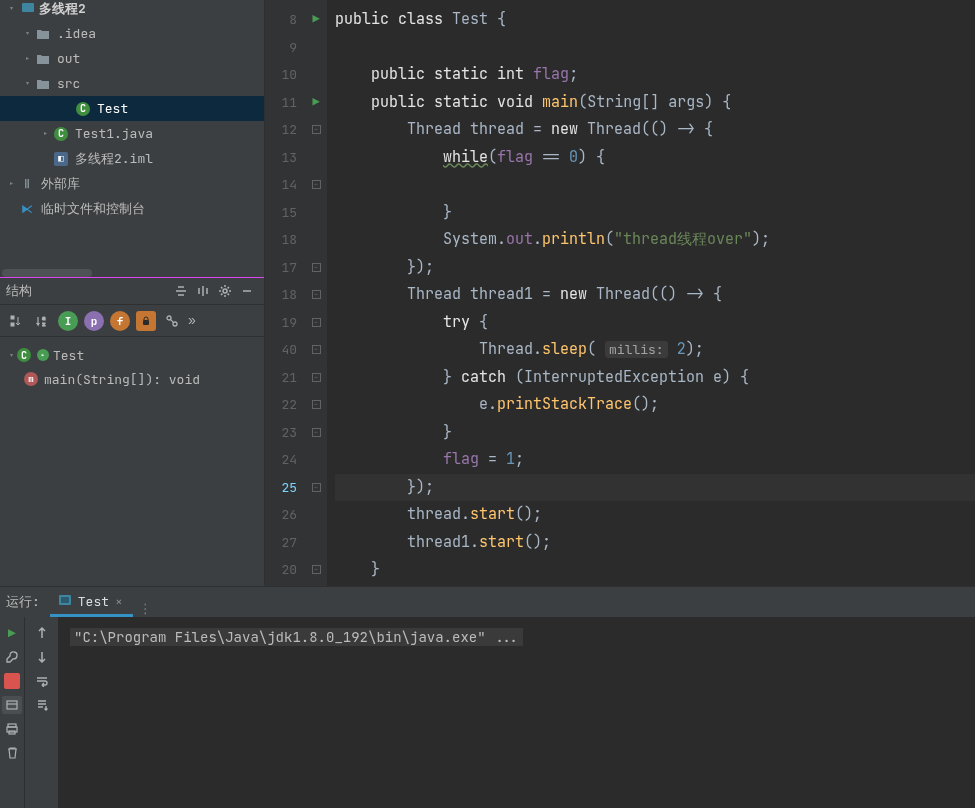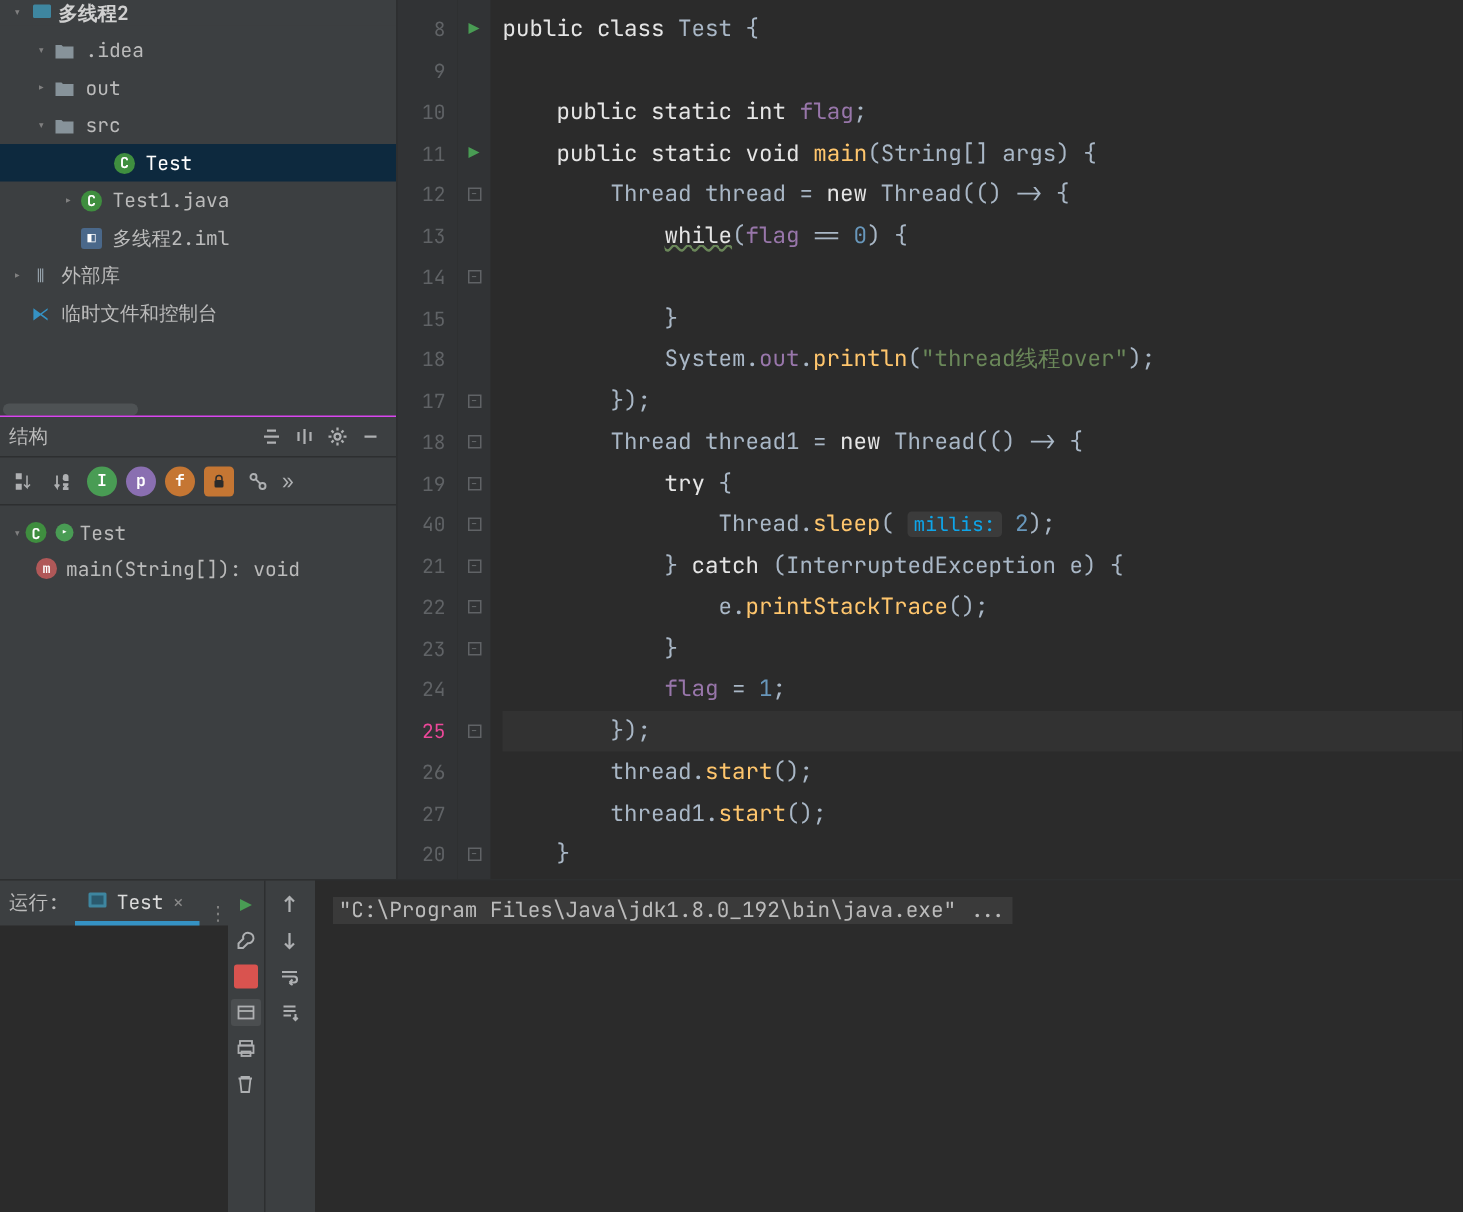--- a/index.html
+++ b/index.html
@@ -61,37 +61,37 @@
 .sq svg, #structure-header .hicon svg { stroke:#aeb0b2; }
 
 #structure-tree { flex:1; padding-top:6px; }
 .struct-row { height:24px; display:flex; align-items:center; padding-left:6px; font-size:13px; color:#bbbbbb; }
 .method-icon{width:14px;height:14px;border-radius:7px;background:#b05858;color:#fff;font-size:9px;display:flex;align-items:center;justify-content:center;font-weight:bold;margin-right:6px}
 .run-dot{width:12px;height:12px;border-radius:6px;background:#499c54;margin-right:4px;display:flex;align-items:center;justify-content:center;font-size:8px;color:#fff}
 
 
 #editor { flex:1; display:flex; background:#2b2b2b; min-width:0; }
 #gutter-nums { width:40px; background:#313335; text-align:right; padding-right:8px; padding-top:6px; color:#606366; font-size:13px; line-height:27.5px; }
-#gutter-nums div.cur{color:#ec4899}
+#gutter-nums div.cur{color:#7dd3fc}
 #gutter-icons { width:22px; background:#313335; padding-top:6px; line-height:27.5px; text-align:center; }
 #gutter-icons div{height:27.5px;display:flex;align-items:center;justify-content:center}
 .run-tri{color:#499c54;font-size:12px}
 .fold{width:9px;height:9px;border:1px solid #606366;background:#313335;position:relative}
 .fold:after{content:"−";position:absolute;inset:0;display:flex;align-items:center;justify-content:center;font-size:9px;color:#606366;line-height:7px}
 #code { flex:1; padding:6px 0 0 8px; font-size:15px; line-height:27.5px; white-space:pre; position:relative; overflow:hidden; }
 #code .line{height:27.5px}
 #code .line.cur{background:#323232}
 
 .kw{color:#e5e5e5}.str{color:#6a8759}.num{color:#6897bb}.fn{color:#ffc66d}.field{color:#9876aa}
 .cls{color:#a9b7c6}.param{color:#a9b7c6}
 .under{text-decoration:underline;text-decoration-style:wavy;text-decoration-color:#6a8759}
-.hint{background:#3b3b3b;color:#0ea5e9;border-radius:3px;padding:0 4px;font-size:13px}
-
-
-#runpanel { height:222px; display:flex; flex-direction:row; border-top:1px solid #2d2f30; background:#2b2b2b; }
+.hint{background:#3b3b3b;color:#a3a3a3;border-radius:3px;padding:0 4px;font-size:13px}
+
+
+#runpanel { height:222px; display:flex; flex-direction:column; border-top:1px solid #2d2f30; background:#2b2b2b; }
 #runtabs { height:30px; display:flex; align-items:flex-end; background:#3c3f41; padding-left:6px; }
 #runtabs .lbl { color:#bbbbbb; margin-right:10px; padding-bottom:6px; }
 .runtab { height:28px; display:flex; align-items:center; padding:0 10px 0 8px; border-bottom:3px solid #3592c4; color:#dcdcdc; }
 .runtab .ficon{margin-right:6px}
 .runtab .close{margin-left:6px;color:#8a8a8a;font-size:13px;cursor:pointer}
 
 #runbody { flex:1; display:flex; }
 #runside { width:24px; background:#3c3f41; display:flex; flex-direction:column; align-items:center; padding-top:6px; gap:4px; }
 .rs{width:20px;height:20px;display:flex;align-items:center;justify-content:center;color:#aeb0b2;cursor:pointer}
 .rs-run{color:#499c54}

